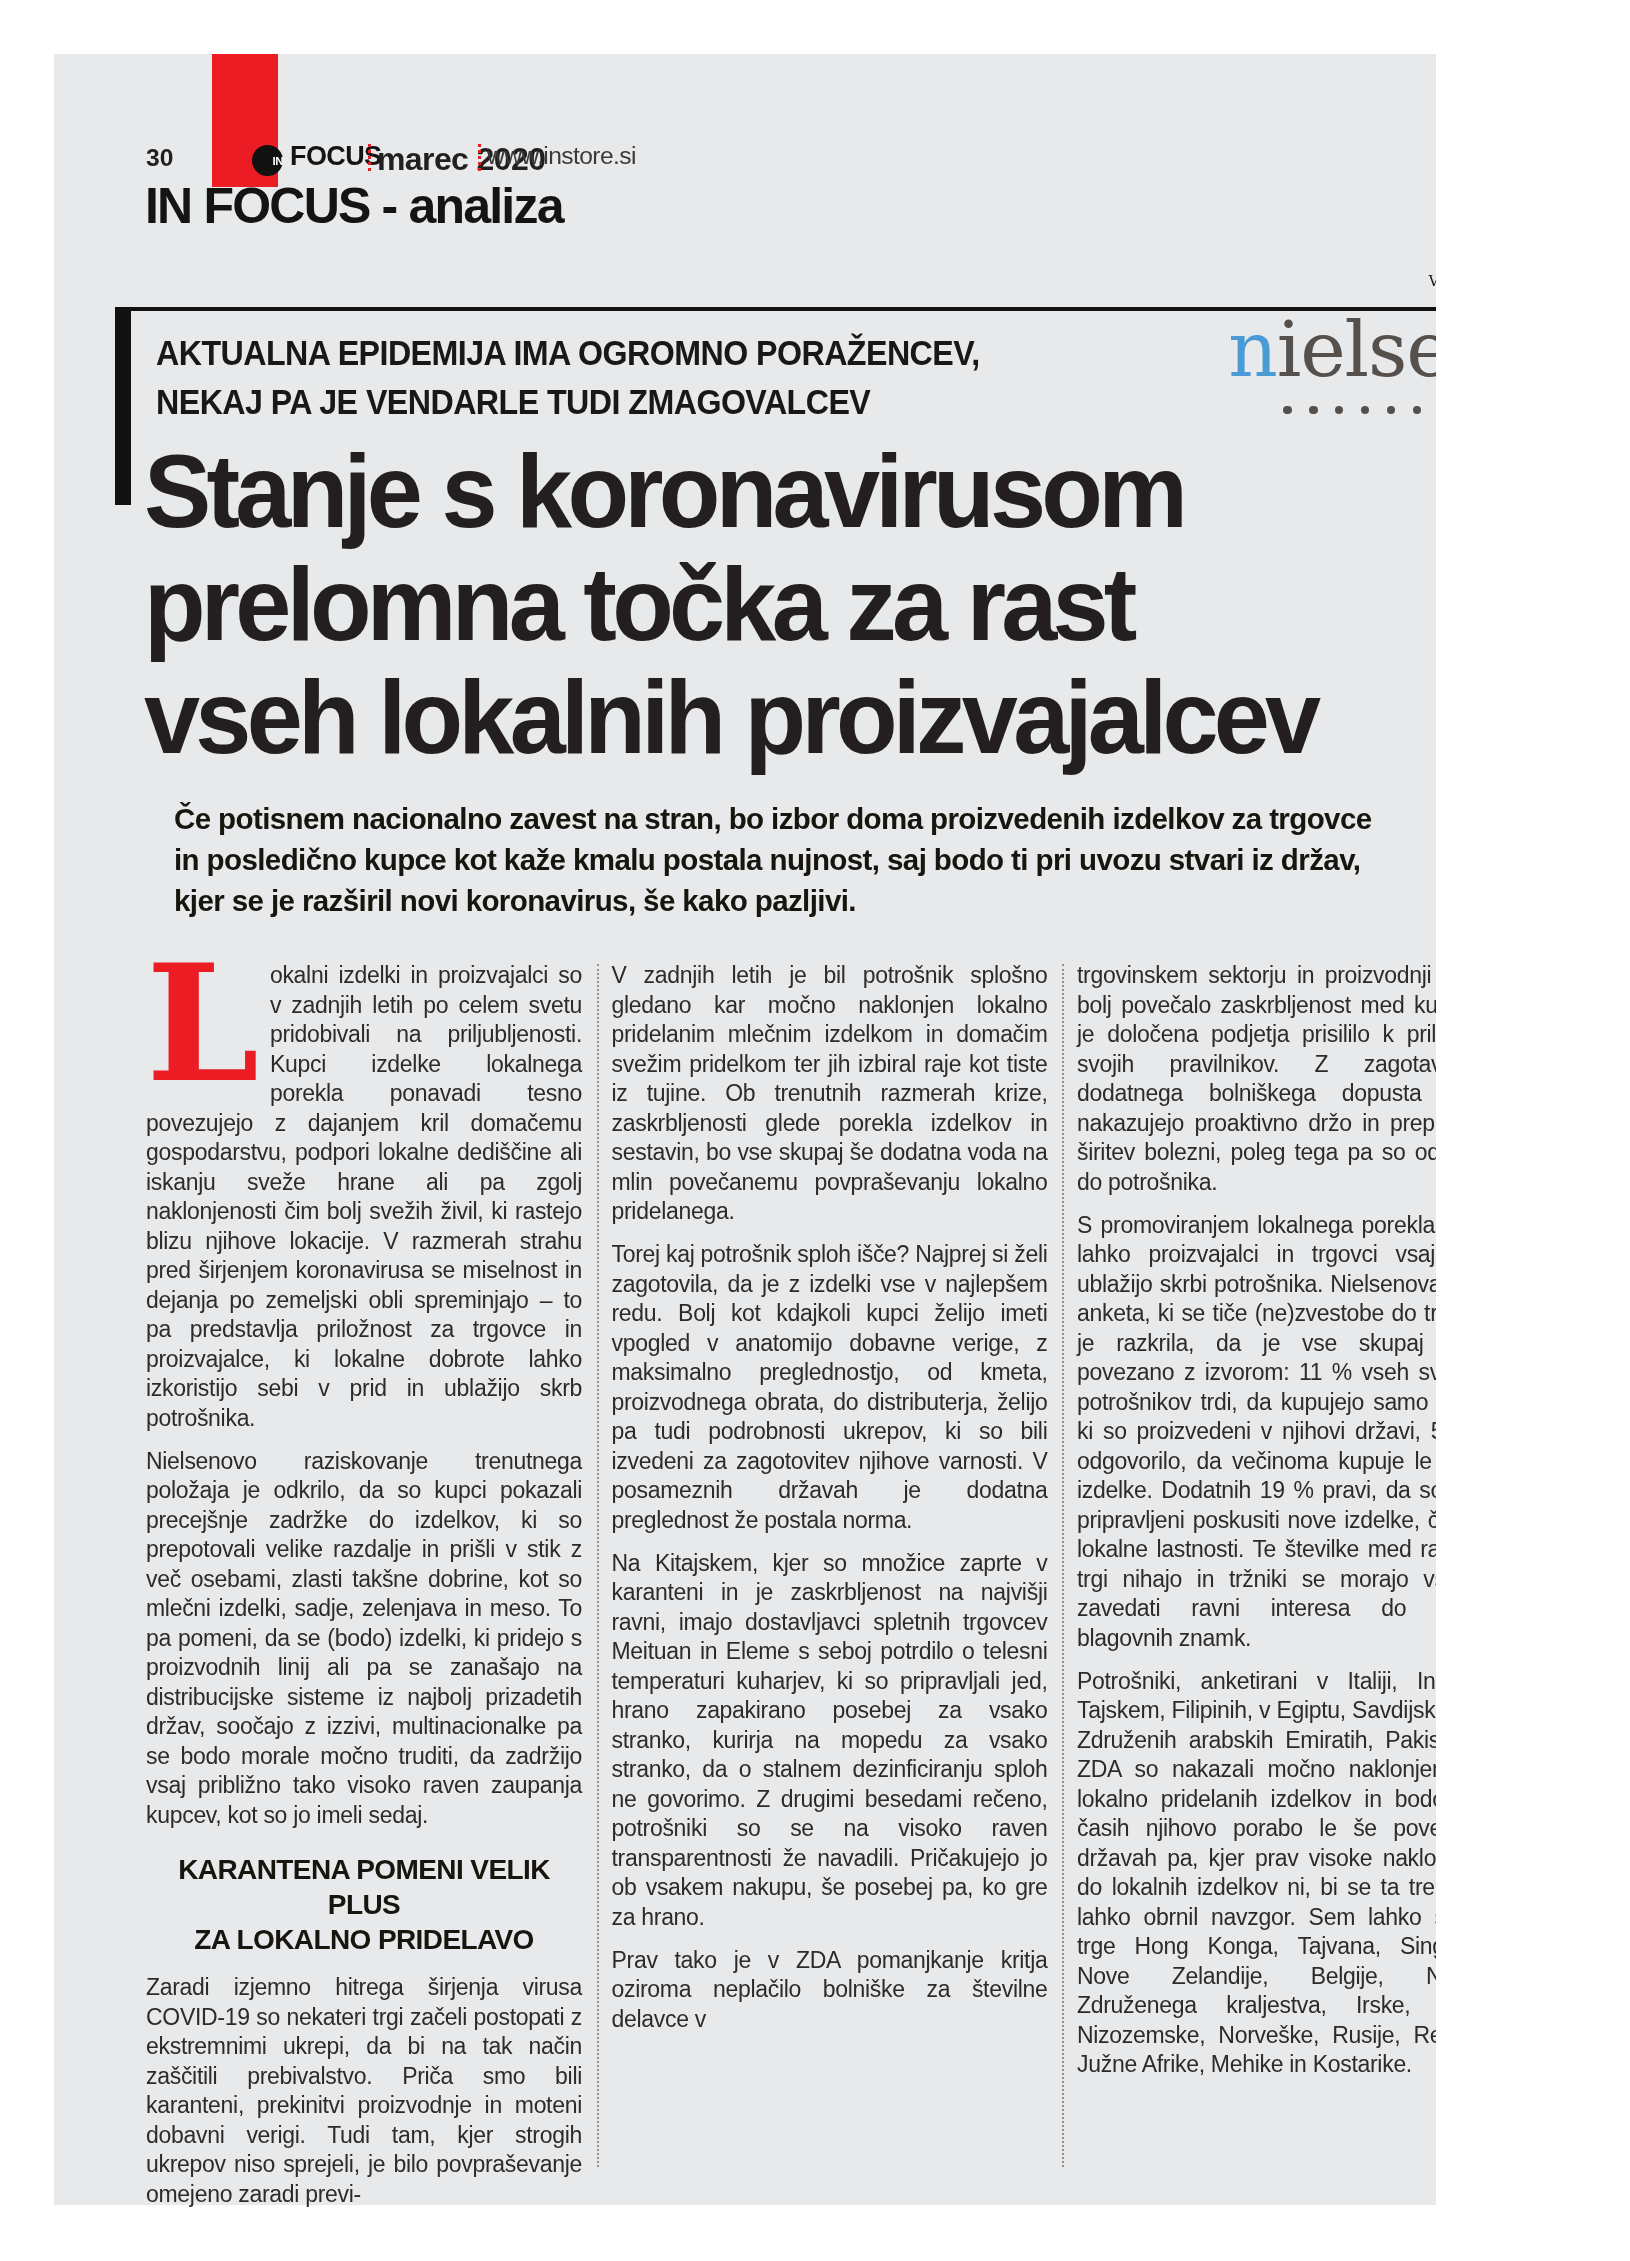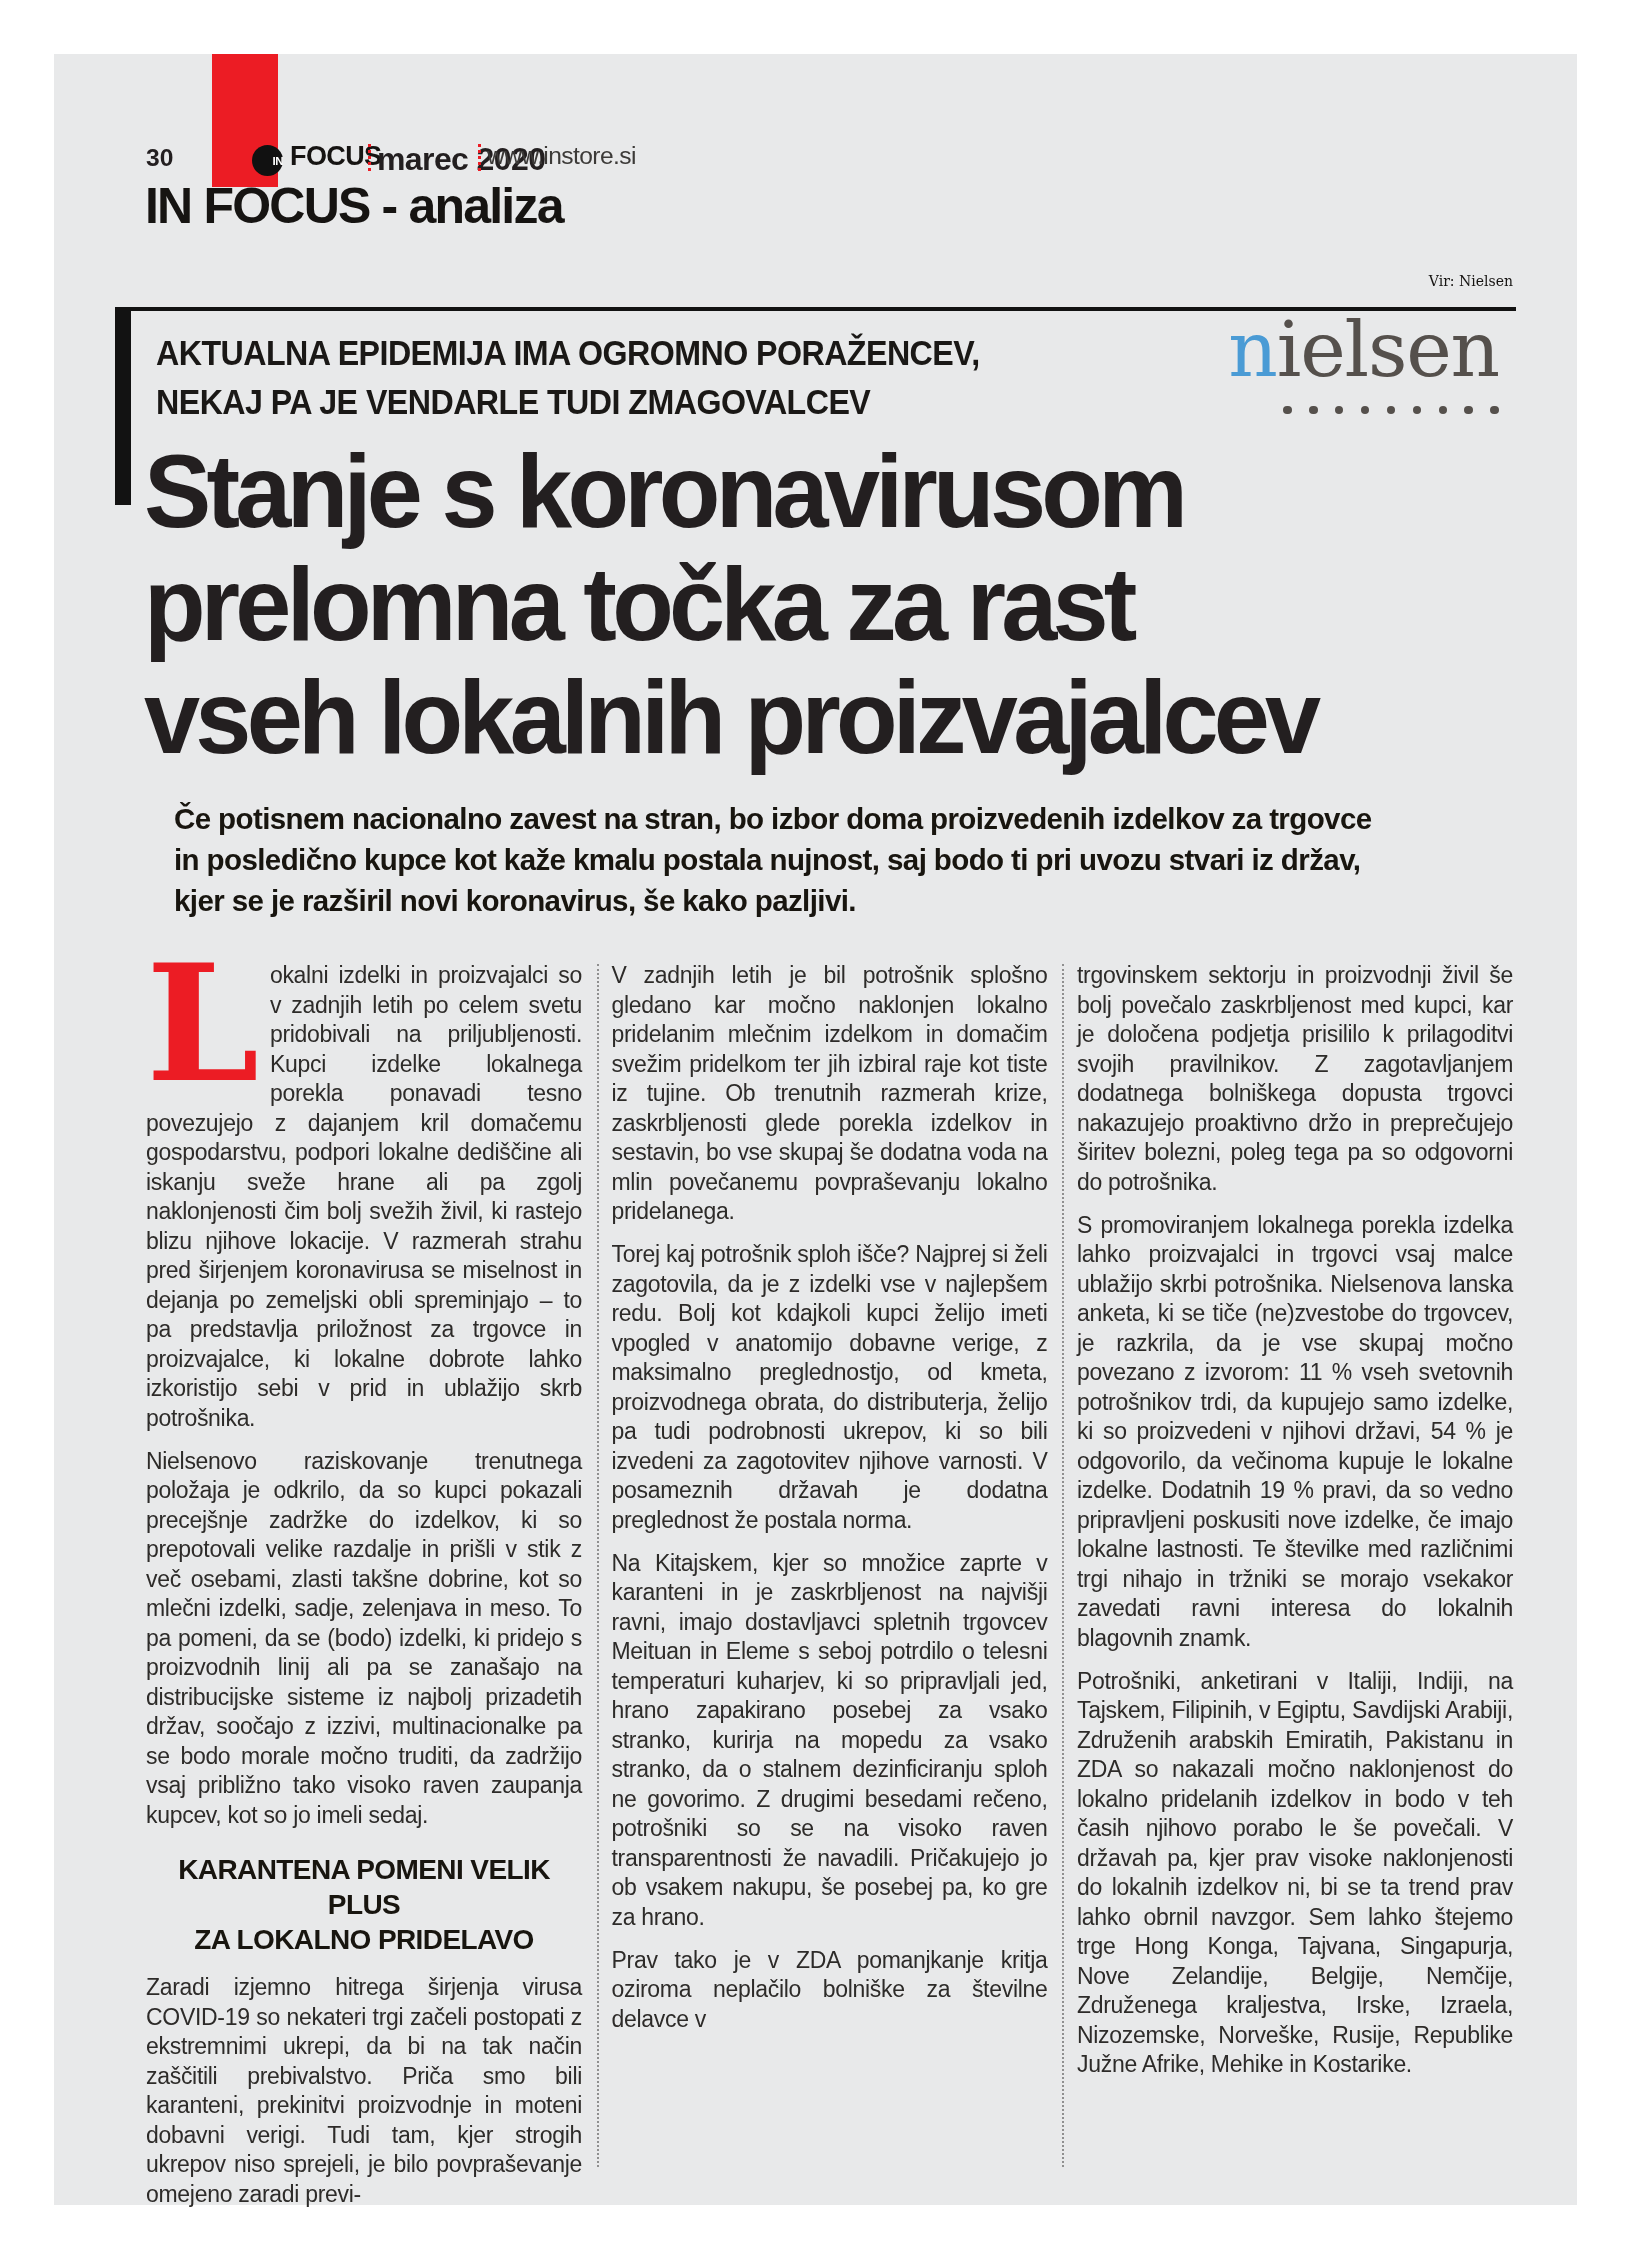--- a/index.html
+++ b/index.html
@@ -1,16 +1,16 @@
 <!DOCTYPE html>
 <html style="font-size:9.8px"><head>
 <meta charset="utf-8">
 <style>
   html,body{margin:0;padding:0;background:#ffffff;}
-  .page{position:relative;width:1630px;height:2261px;background:#ffffff;overflow:hidden;
+  .page{position:relative;width:1436px;height:2261px;background:#ffffff;overflow:hidden;
         font-family:"Liberation Sans", sans-serif;}
   .panel{position:absolute;left:54px;top:54px;width:1523px;height:2151px;background:#e8e9ea;}
 
   
   .pagenum{position:absolute;left:92px;top:90px;font-size:24.6px;font-weight:bold;color:#231f20;}
   .redbox{position:absolute;left:158px;top:0;width:66px;height:133px;background:#ec1c24;}
   .in-badge{position:absolute;left:198px;top:91px;width:31px;height:31px;border-radius:50%;
             background:#111;color:#fff;display:flex;align-items:center;justify-content:flex-end;
             font-size:11.7px;font-weight:bold;letter-spacing:-0.6px;}
   .store{position:absolute;left:236px;top:87px;font-size:27px;font-weight:bold;color:#161412;letter-spacing:-0.6px;}

